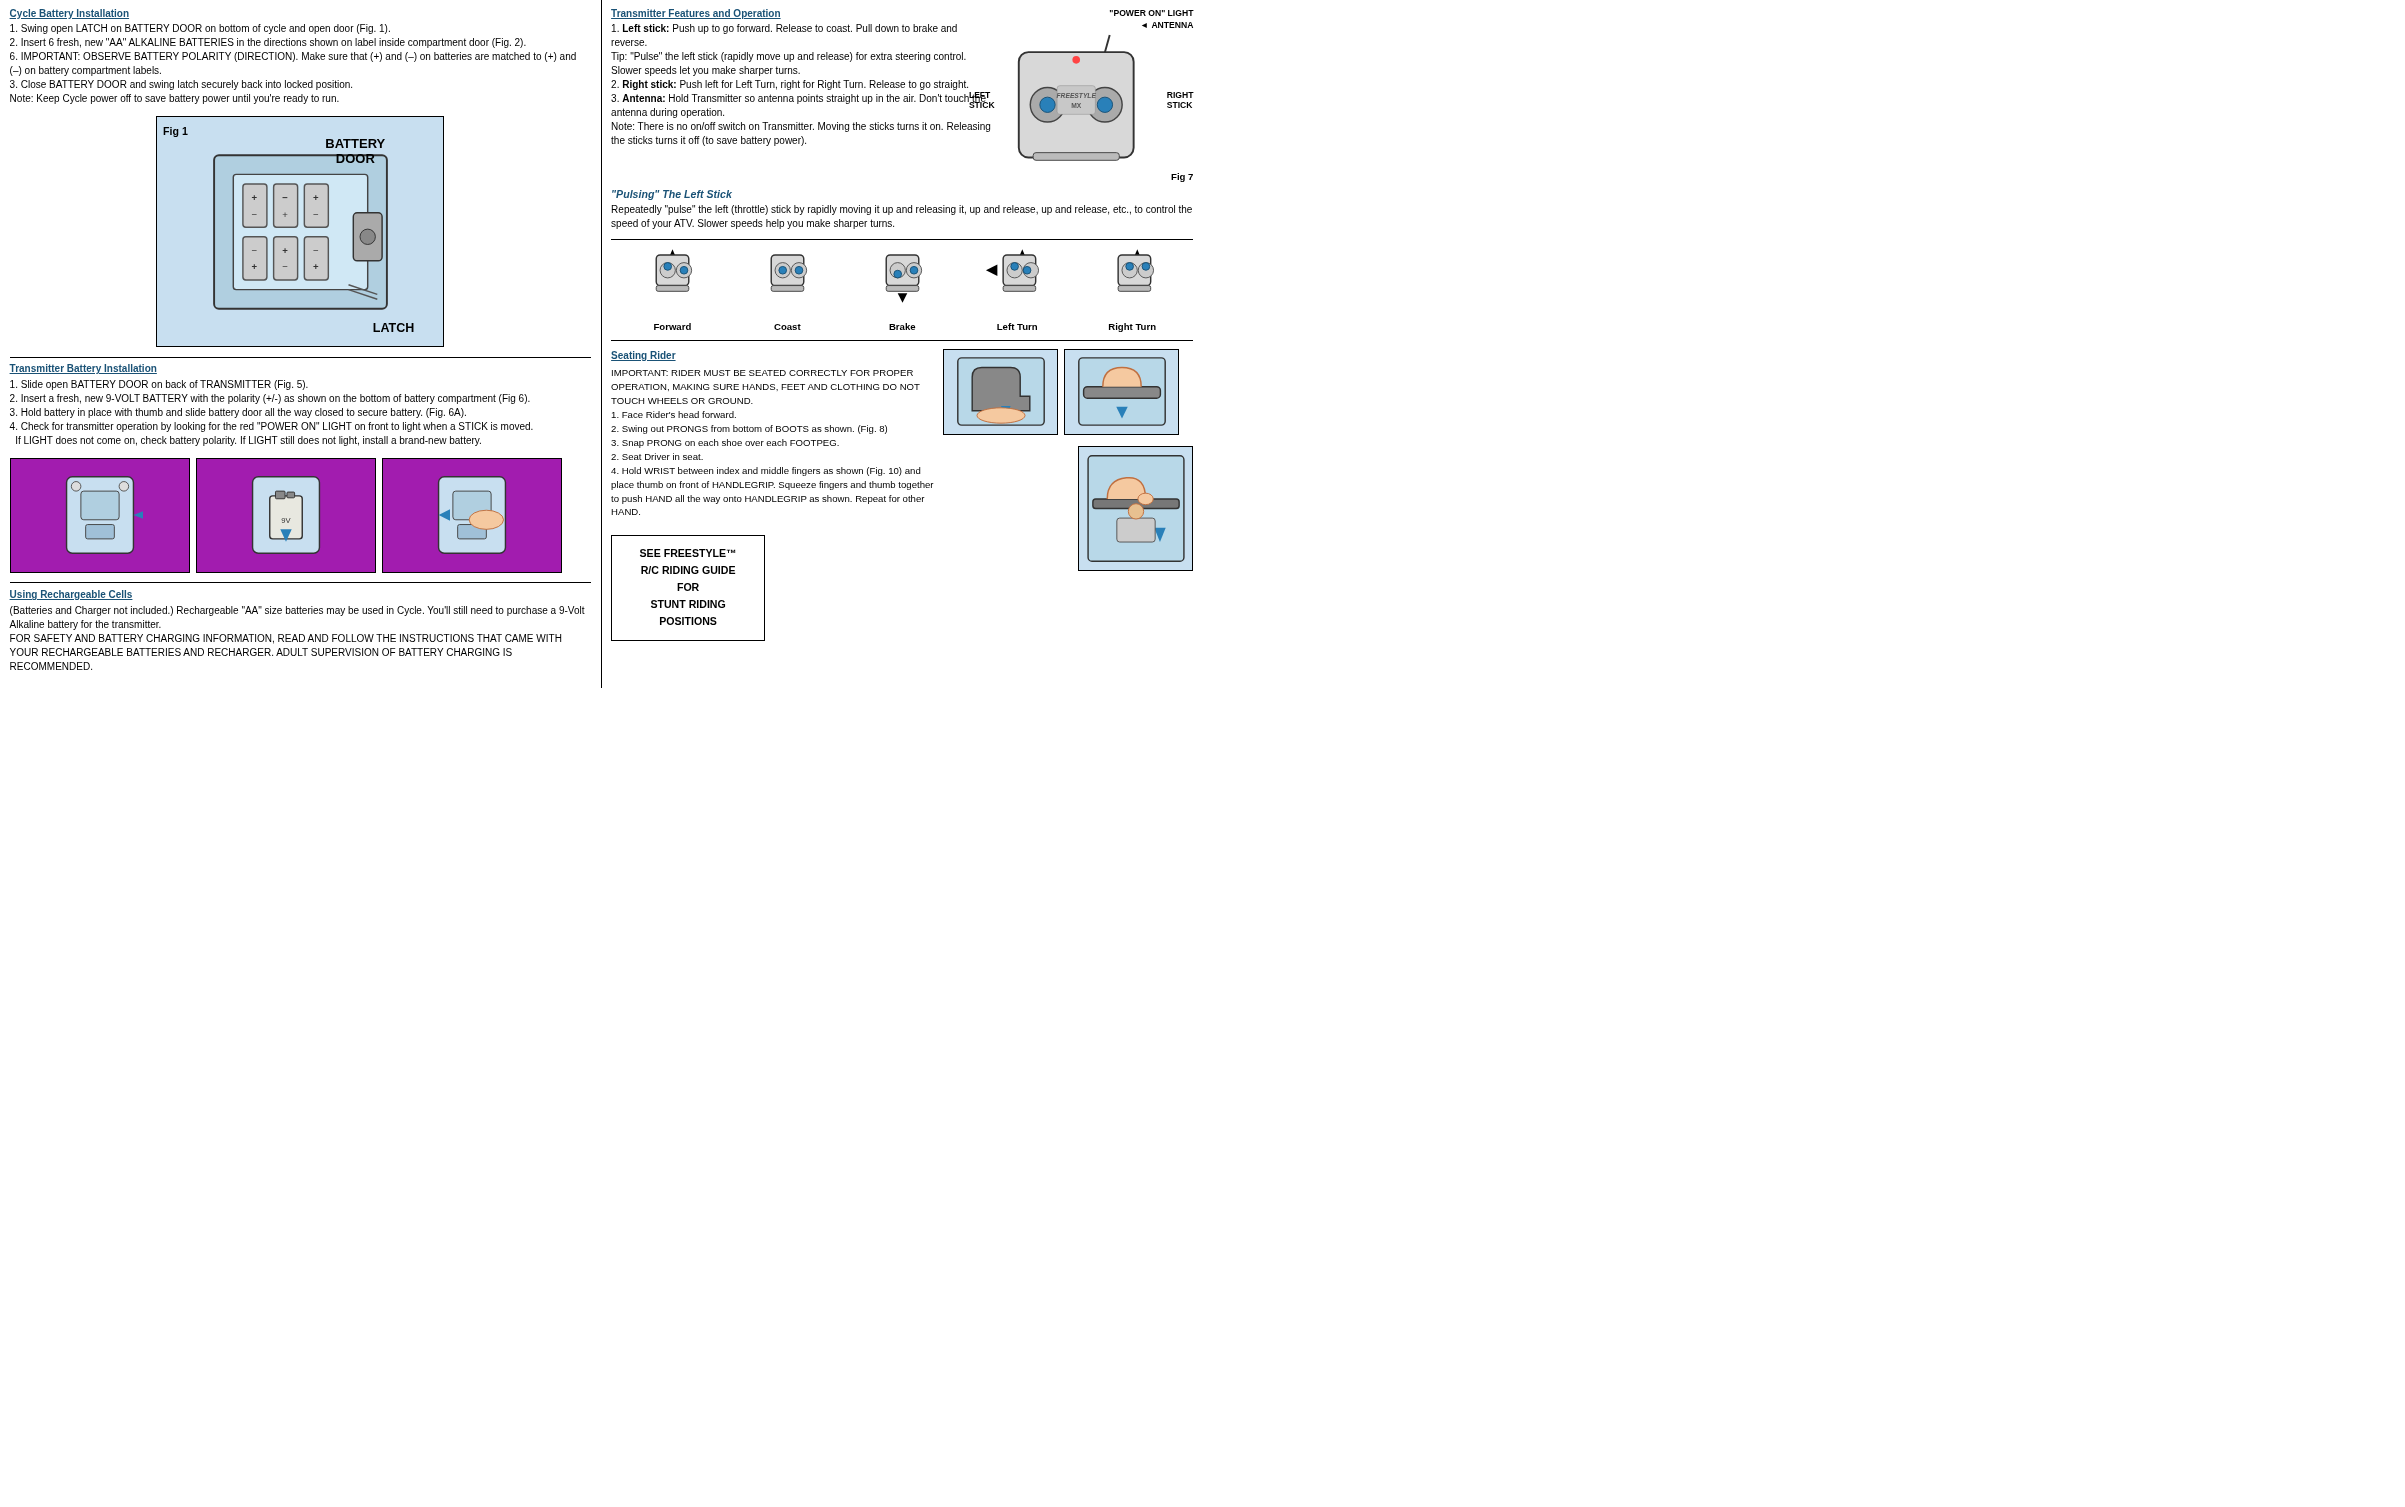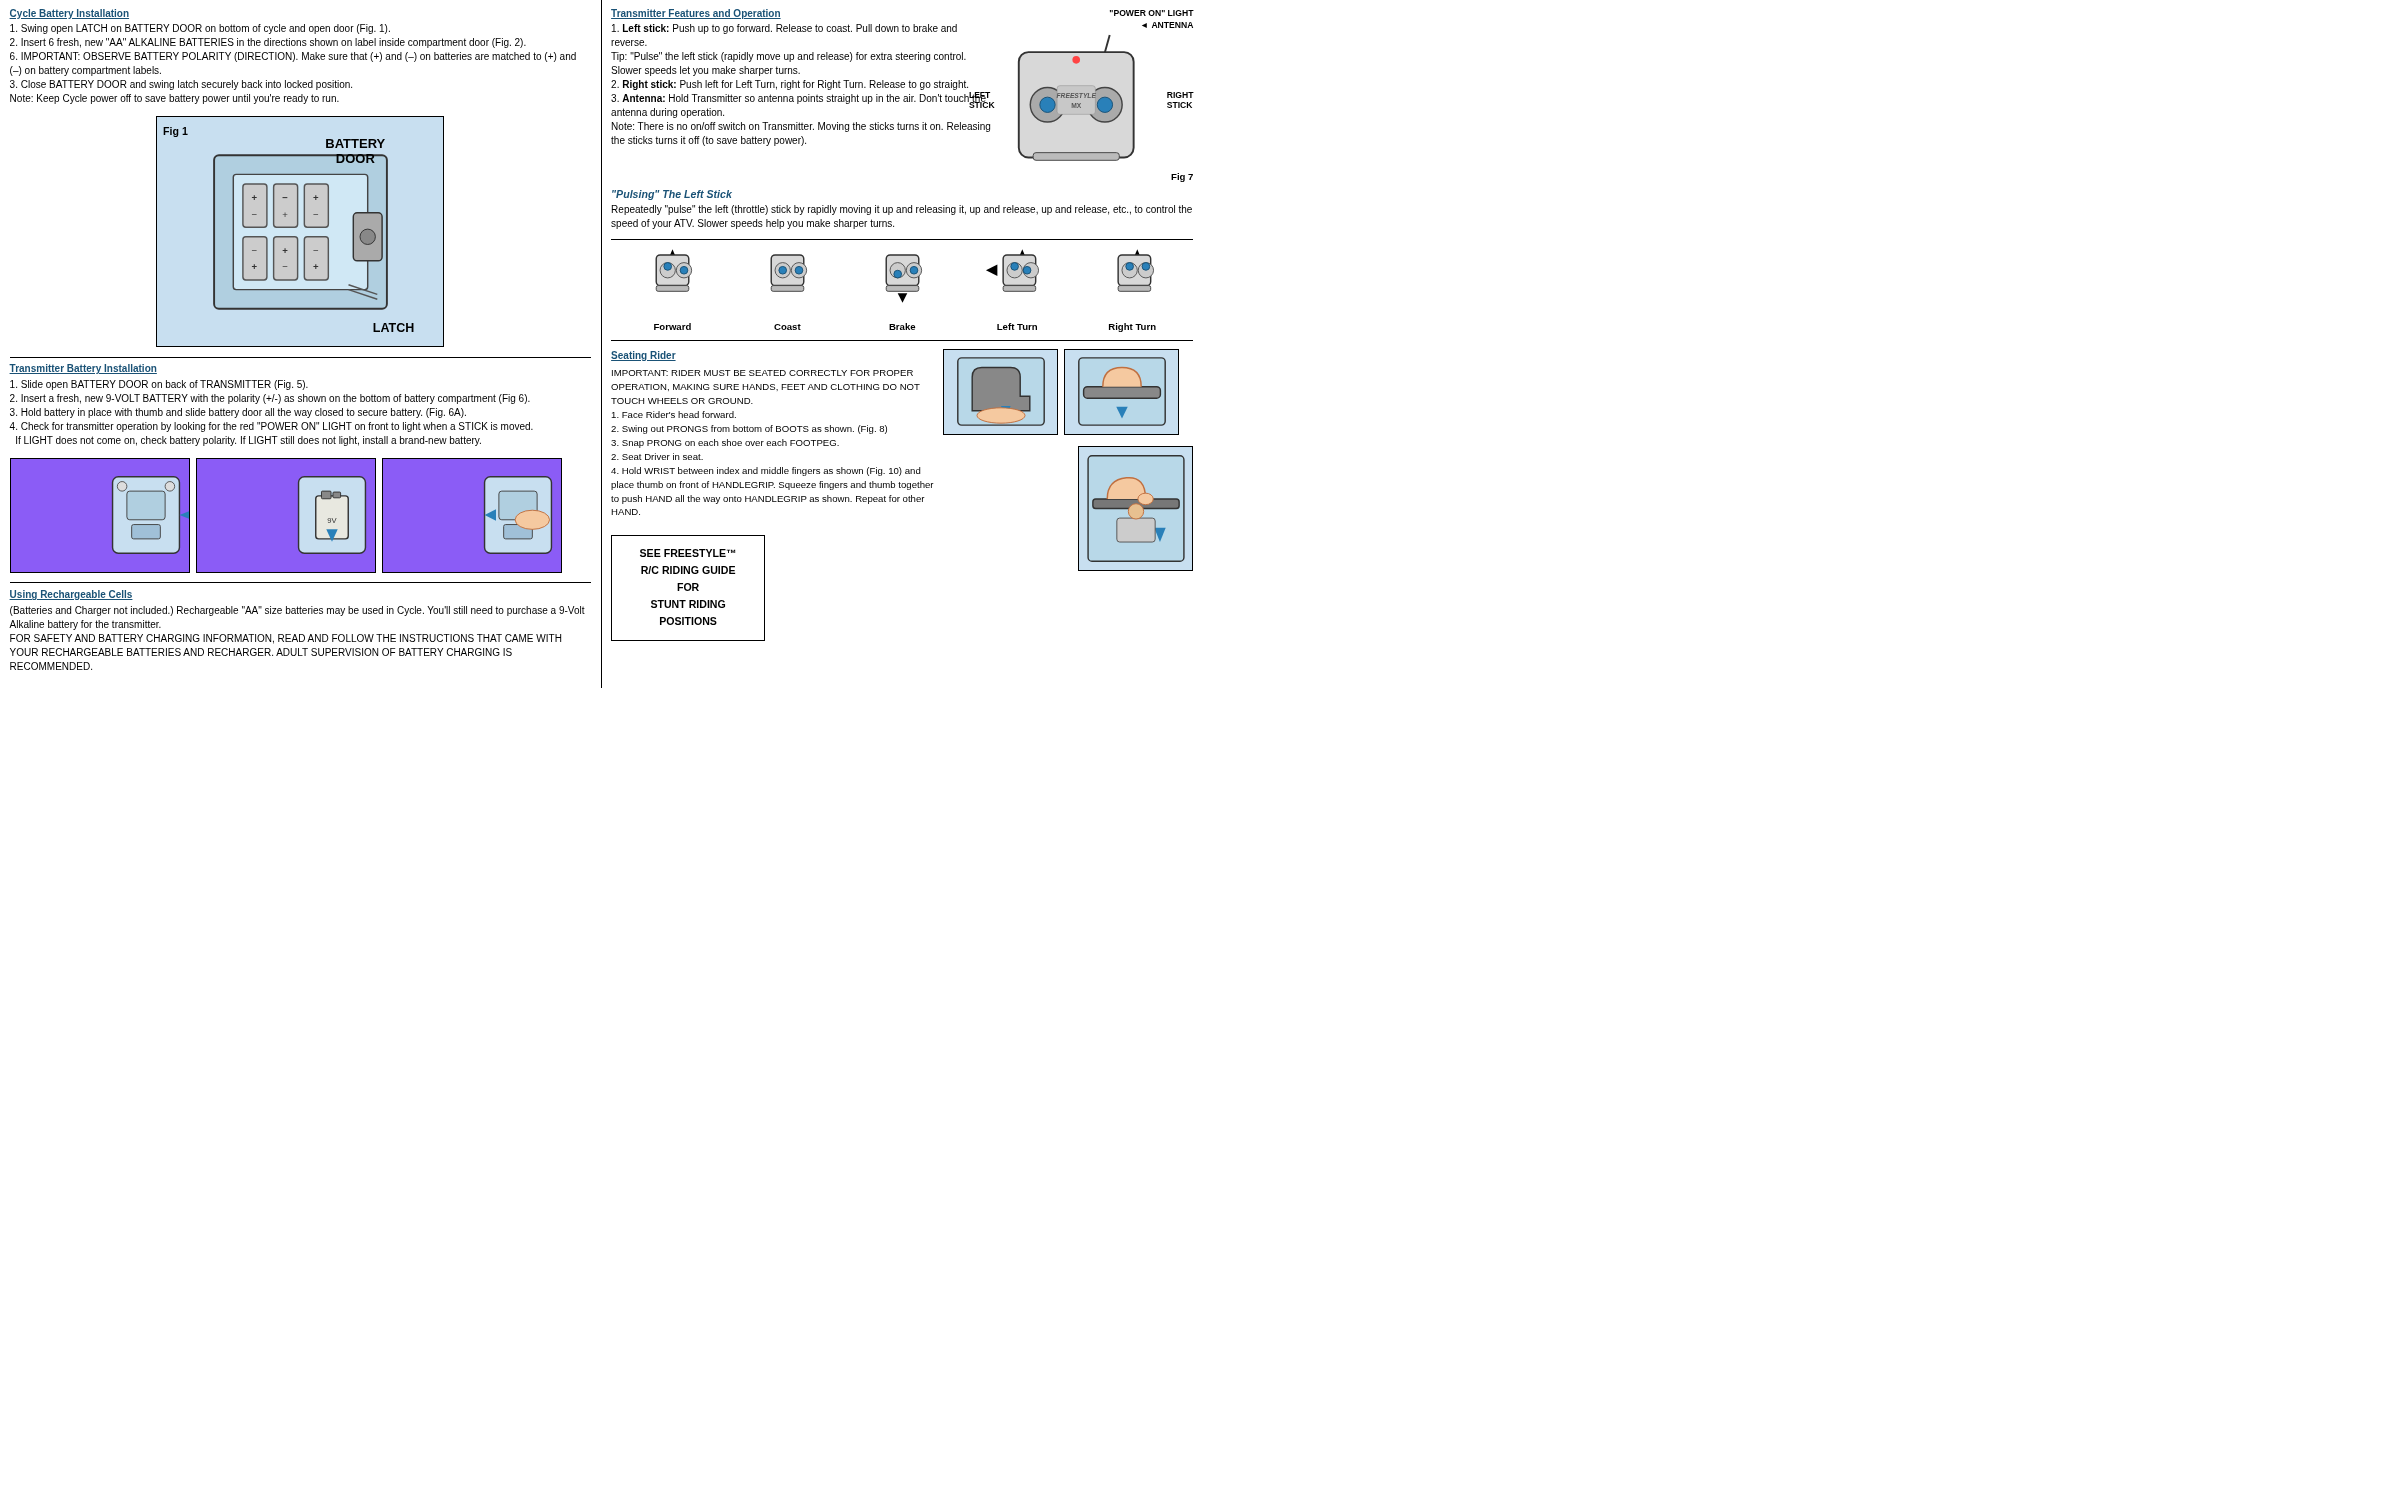--- a/index.html
+++ b/index.html
@@ -79,26 +79,26 @@
       font-size: 12.5px;
     }
     
     .transmitter-imgs {
       display: flex;
       gap: 5.8px;
       margin: 9.6px 0;
     }
     .tx-img {
       border: 1.9px solid #000;
-      background: #8b5cf6;
+      background: #a21caf;
       width: 31%;
       height: 115px;
       display: flex;
       align-items: center;
-      justify-content: flex-end;
+      justify-content: center;
       position: relative;
     }
     
     .transmitter-diagram-area {
       display: flex;
       gap: 9.6px;
       margin-bottom: 5.8px;
     }
     .tx-text {
       flex: 1;

